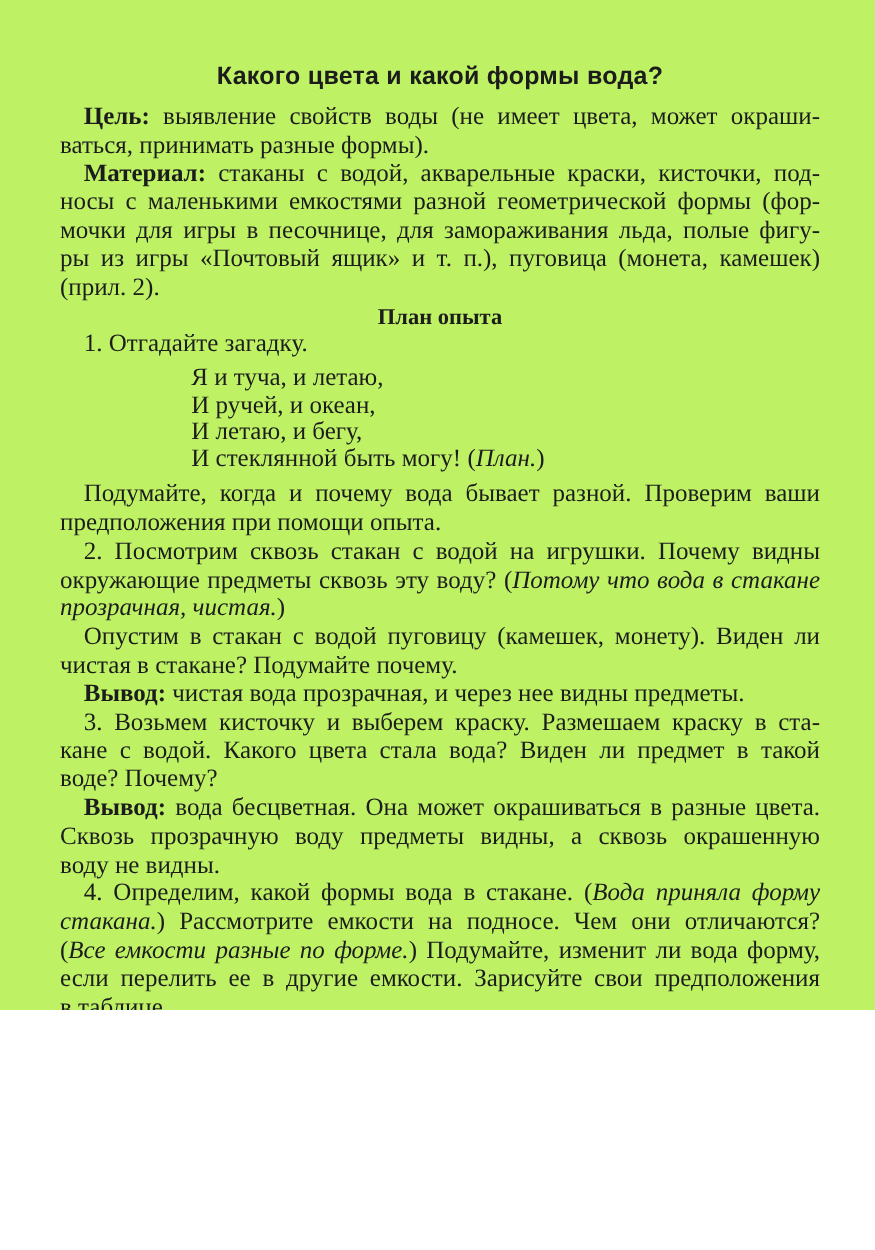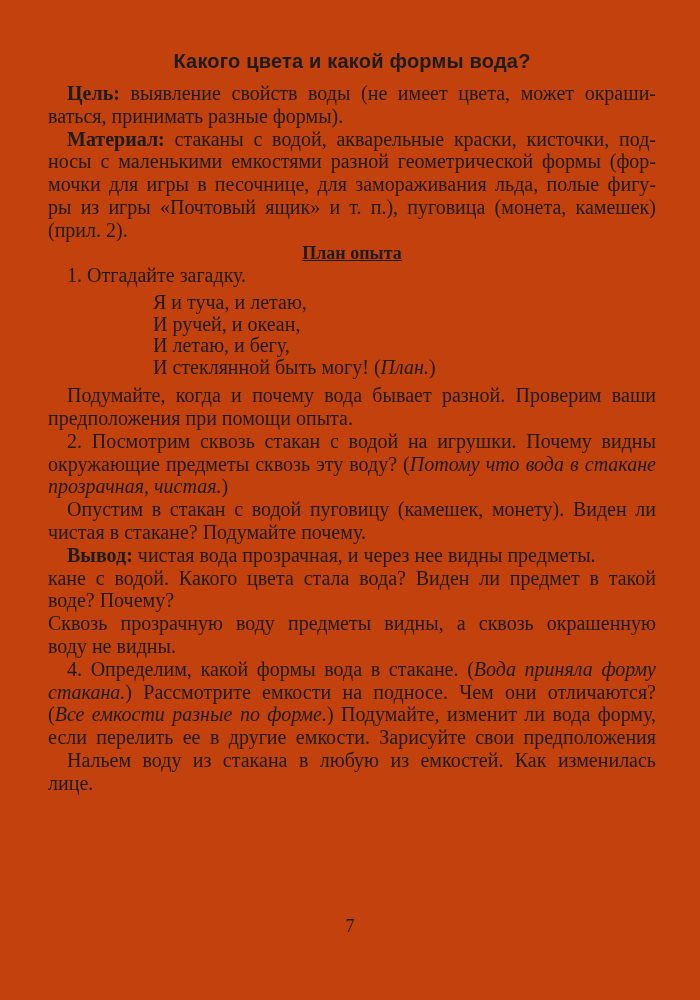--- a/index.html
+++ b/index.html
@@ -1,20 +1,20 @@
 <!DOCTYPE html>
 <html><head>
 <meta charset="utf-8">
 <style>
   html, body { margin: 0; padding: 0; background: #ffffff; }
   .page {
     position: relative;
     width: 700px;
-    height: 1000px;
-    background: #c2410c;
+    height: 808px;
+    background: #bef264;
     color: #1c1c1c;
     font-family: "Liberation Serif", serif;
     overflow: hidden;
   }
   .content { padding: 49px 44px 0 48px; }
   .title {
     font-family: "Liberation Sans", sans-serif;
     font-weight: bold;
     font-size: 20px;
     line-height: 24px;
@@ -28,21 +28,20 @@
     line-height: 22.8px;
     white-space: normal;
   }
   .line.ind { text-indent: 19px; }
   .line.just { text-align: justify; text-align-last: justify; }
   .section-heading {
     font-weight: bold;
     font-size: 18px;
     line-height: 22.8px;
     text-align: center;
-    text-decoration: underline;
   }
   .verse { margin: 5px 0 6px 105px; }
   .verse .line { line-height: 21.5px; }
   .b { font-weight: bold; }
   .i { font-style: italic; }
   .page-number {
     position: absolute;
     top: 916px;
     left: 0;
     width: 100%;
@@ -89,32 +88,35 @@
           <div class="line"><span class="i">прозрачная, чистая.</span><span>)</span></div>
         </div>
         <div class="para">
           <div class="line just ind"><span>Опустим в стакан с водой пуговицу (камешек, монету). Виден ли</span></div>
           <div class="line"><span>чистая в стакане? Подумайте почему.</span></div>
         </div>
         <div class="para">
           <div class="line ind"><span class="b">Вывод:</span><span> чистая вода прозрачная, и через нее видны предметы.</span></div>
         </div>
         <div class="para">
+          <div class="line just ind"><span>3. Возьмем кисточку и выберем краску. Размешаем краску в ста-</span></div>
           <div class="line just"><span>кане с водой. Какого цвета стала вода? Виден ли предмет в такой</span></div>
           <div class="line"><span>воде? Почему?</span></div>
         </div>
         <div class="para">
+          <div class="line just ind"><span class="b">Вывод:</span><span> вода бесцветная. Она может окрашиваться в разные цвета.</span></div>
           <div class="line just"><span>Сквозь прозрачную воду предметы видны, а сквозь окрашенную</span></div>
           <div class="line"><span>воду не видны.</span></div>
         </div>
         <div class="para">
           <div class="line just ind"><span>4. Определим, какой формы вода в стакане. (</span><span class="i">Вода приняла форму</span></div>
           <div class="line just"><span class="i">стакана.</span><span>) Рассмотрите емкости на подносе. Чем они отличаются?</span></div>
           <div class="line just"><span>(</span><span class="i">Все емкости разные по форме.</span><span>) Подумайте, изменит ли вода форму,</span></div>
           <div class="line just"><span>если перелить ее в другие емкости. Зарисуйте свои предположения</span></div>
+          <div class="line"><span>в таблице.</span></div>
         </div>
         <div class="para">
           <div class="line just ind"><span>Нальем воду из стакана в любую из емкостей. Как изменилась</span></div>
           <div class="line"><span>лице.</span></div>
         </div>
       </div>
   </div>
   <div class="page-number">7</div>
 </div>
 

